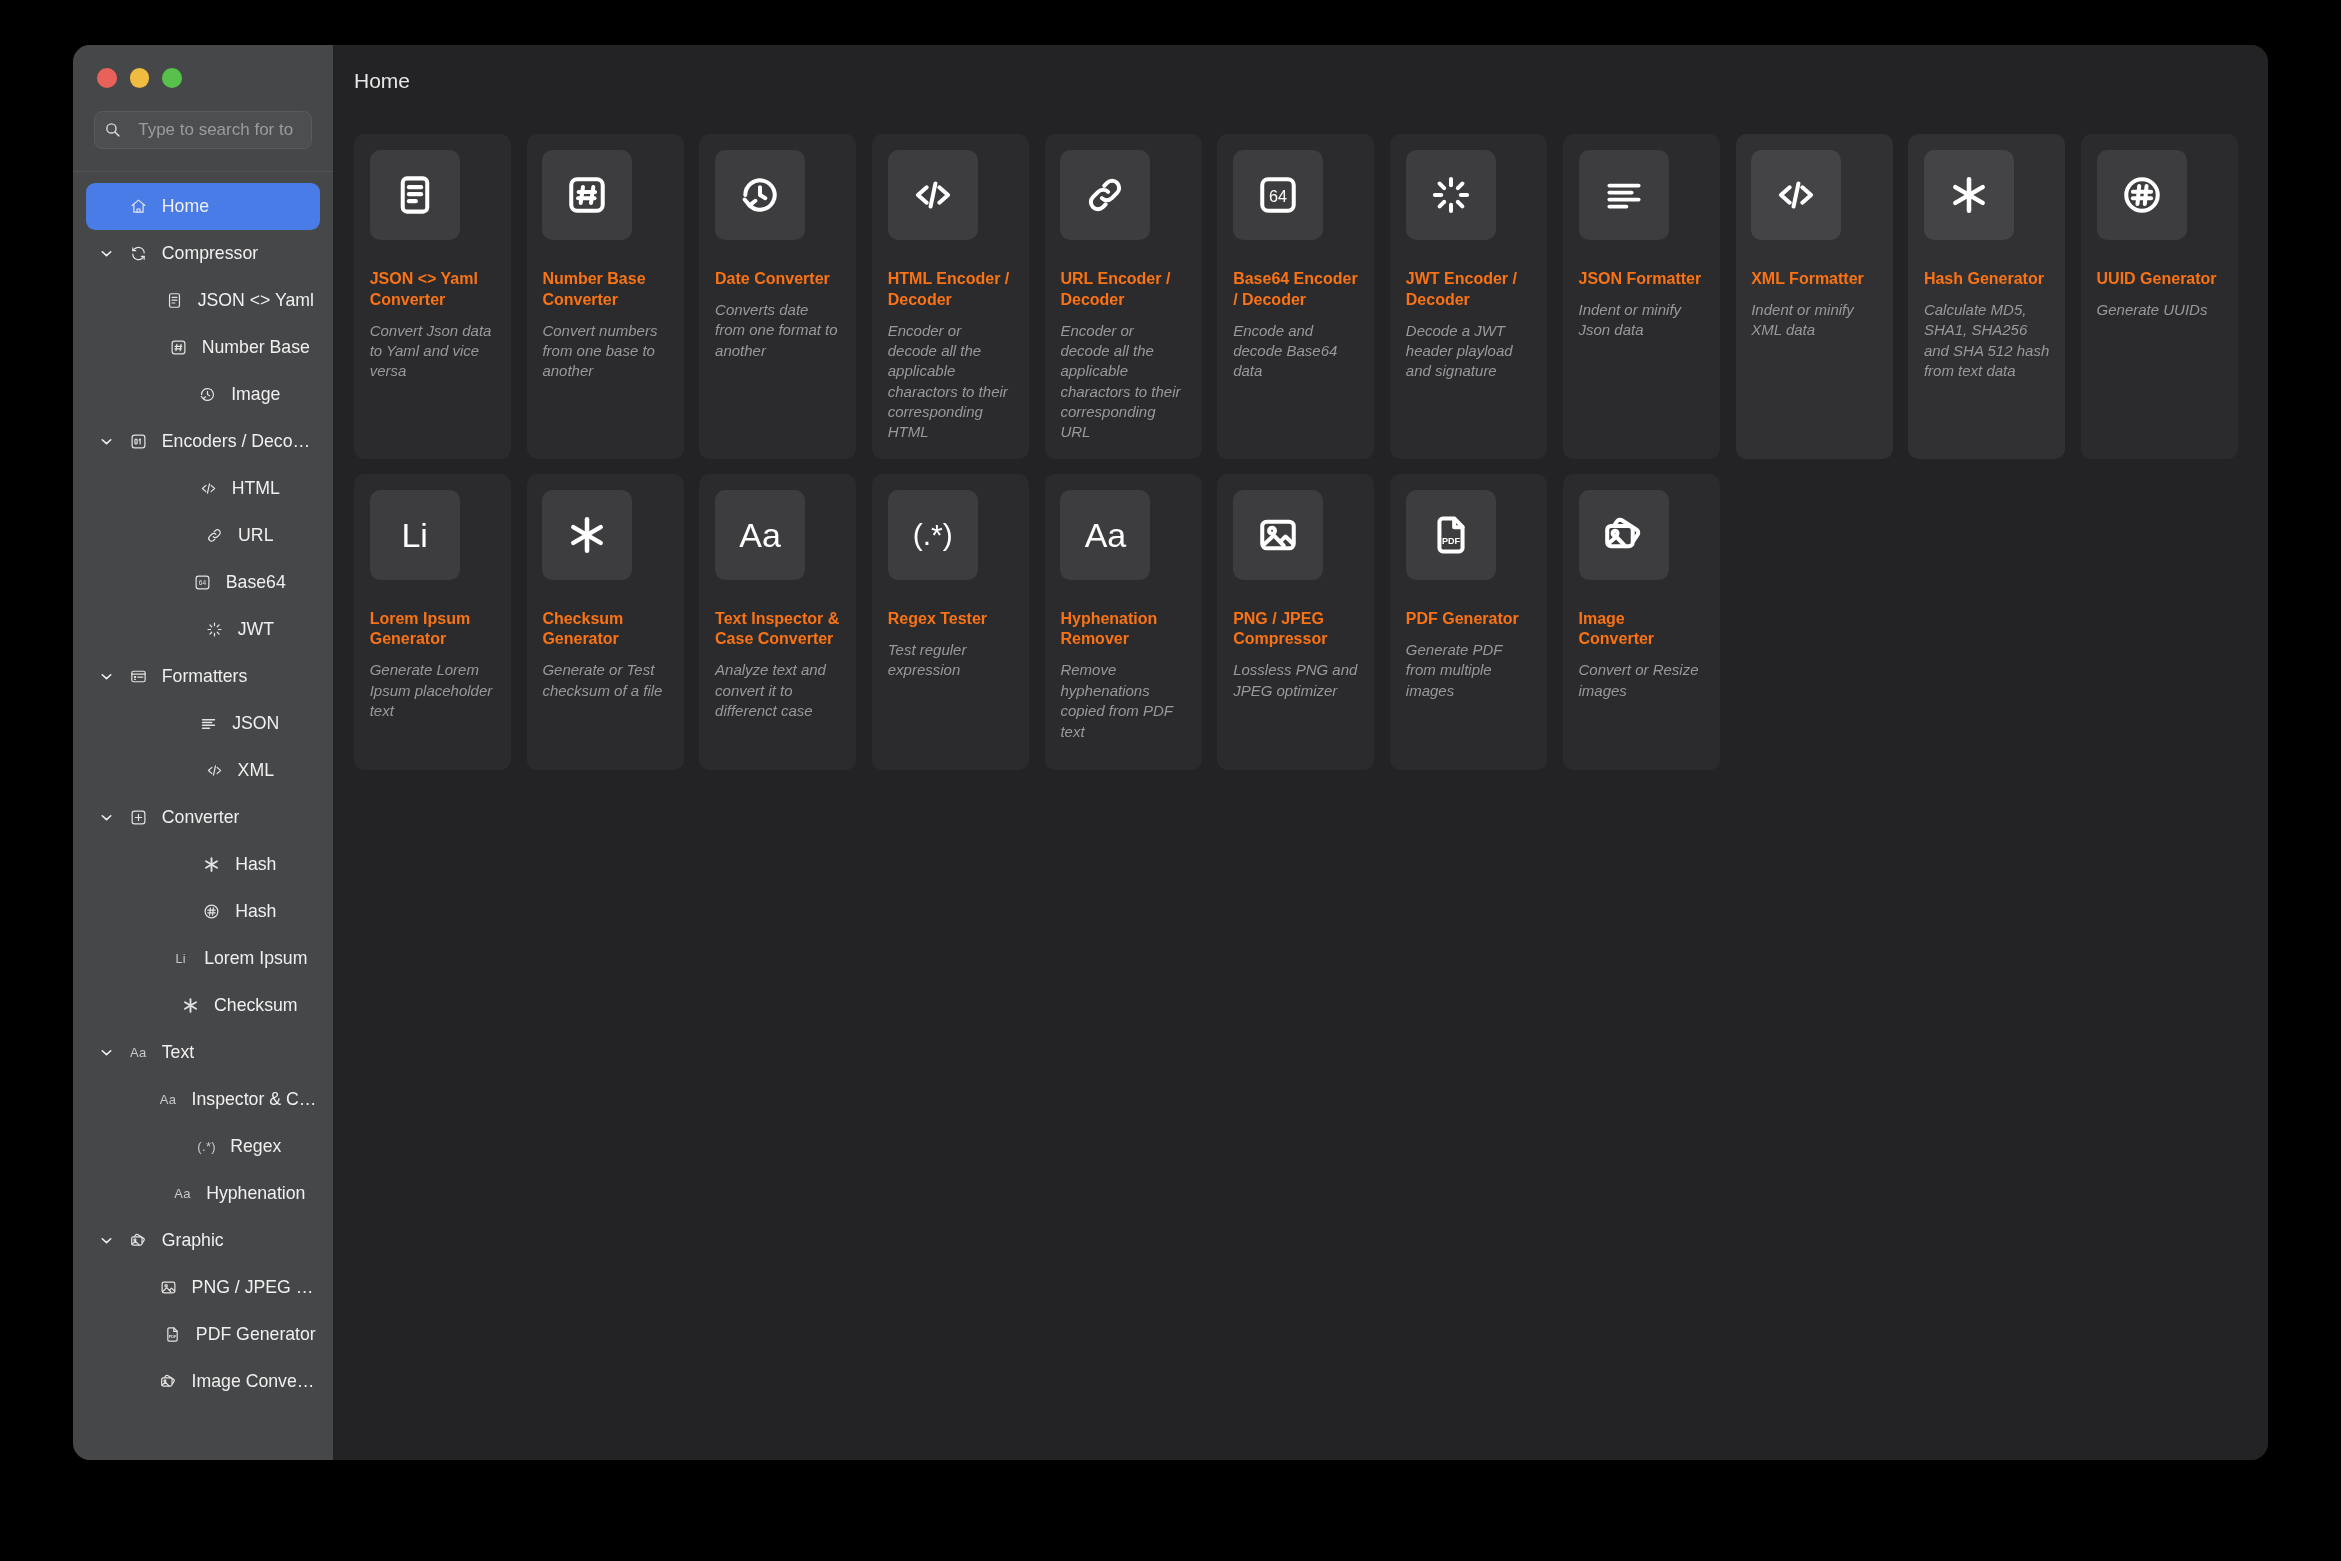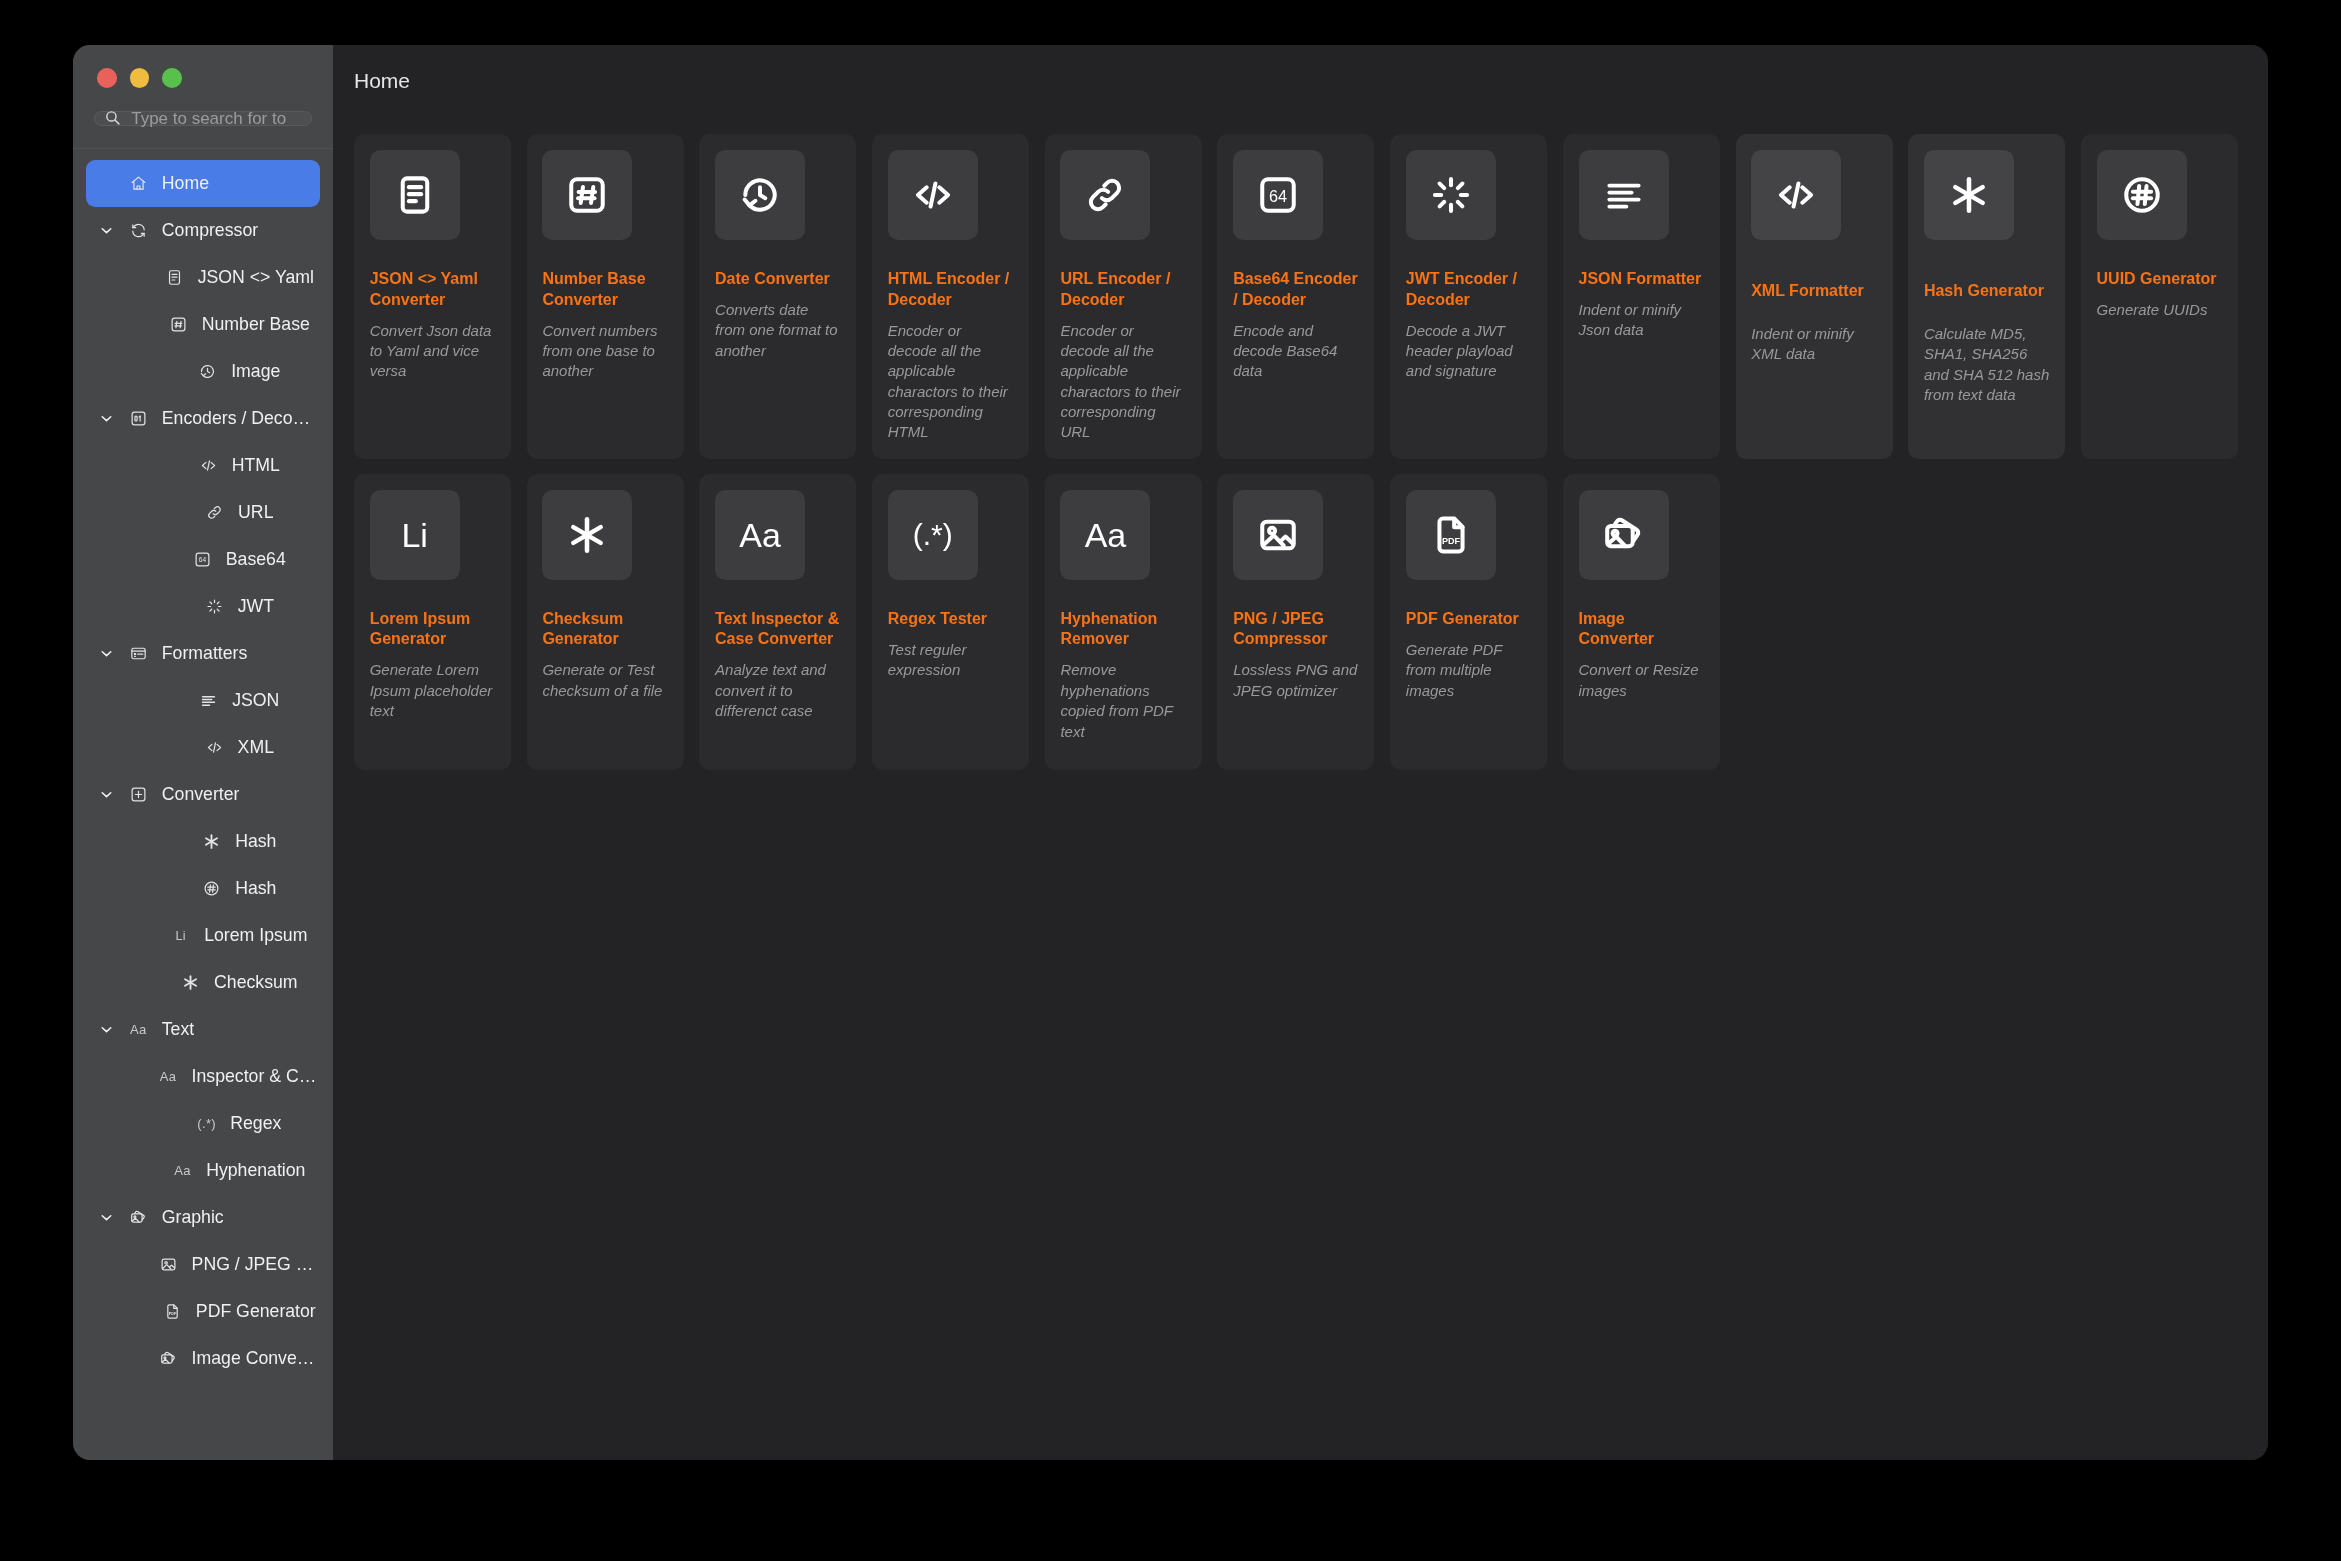--- a/index.html
+++ b/index.html
@@ -35,28 +35,28 @@
     padding-left: 24px;
     gap: 13px;
   }
   .dot { width: 19.7px; height: 19.7px; border-radius: 50%; }
   .dot.red { background: #e8615a; }
   .dot.yellow { background: #f0bc3f; }
   .dot.green { background: #57c14b; }
 
   .search-wrap { padding: 0 21px 0 21px; padding-bottom: 22px; }
   .search-box {
-    height: 15px;
+    height: 38px;
     border-radius: 8.5px;
     background: #4d4e50;
     border: 1px solid #5a5b5d;
     display: flex;
     align-items: center;
     padding: 0 9.2px;
-    gap: 10px;
+    gap: 17px;
   }
   .search-box svg { flex: 0 0 auto; }
   .search-input {
     background: transparent;
     border: none;
     outline: none;
     color: #e8e8e8;
     font-size: 17px;
     font-family: "Liberation Sans", sans-serif;
     width: 100%;
@@ -124,21 +124,21 @@
   }
   .card {
     width: 157px;
     min-height: 296px;
     background: #2b2b2d;
     border-radius: 10.5px;
     padding: 15.7px;
     display: flex;
     flex-direction: column;
   }
-  .card.hover { background: #313133; gap: 12px; }
+  .card.hover { background: #313133; }
   .card-icon {
     width: 90px; height: 90px;
     background: #3d3d3f;
     border-radius: 10.5px;
     display: flex;
     align-items: center;
     justify-content: center;
     margin-bottom: 29px;
     color: #ffffff;
   }

